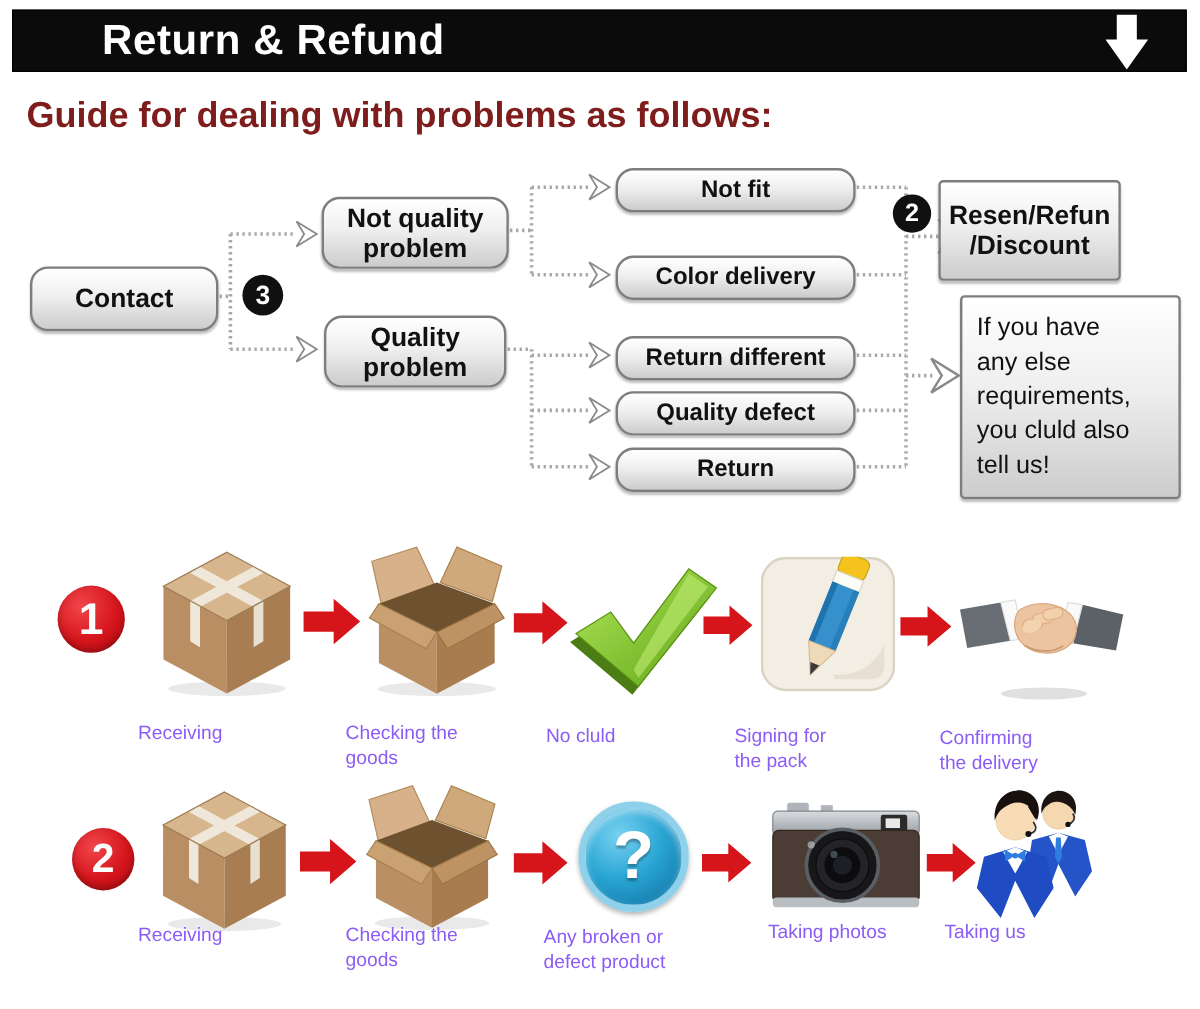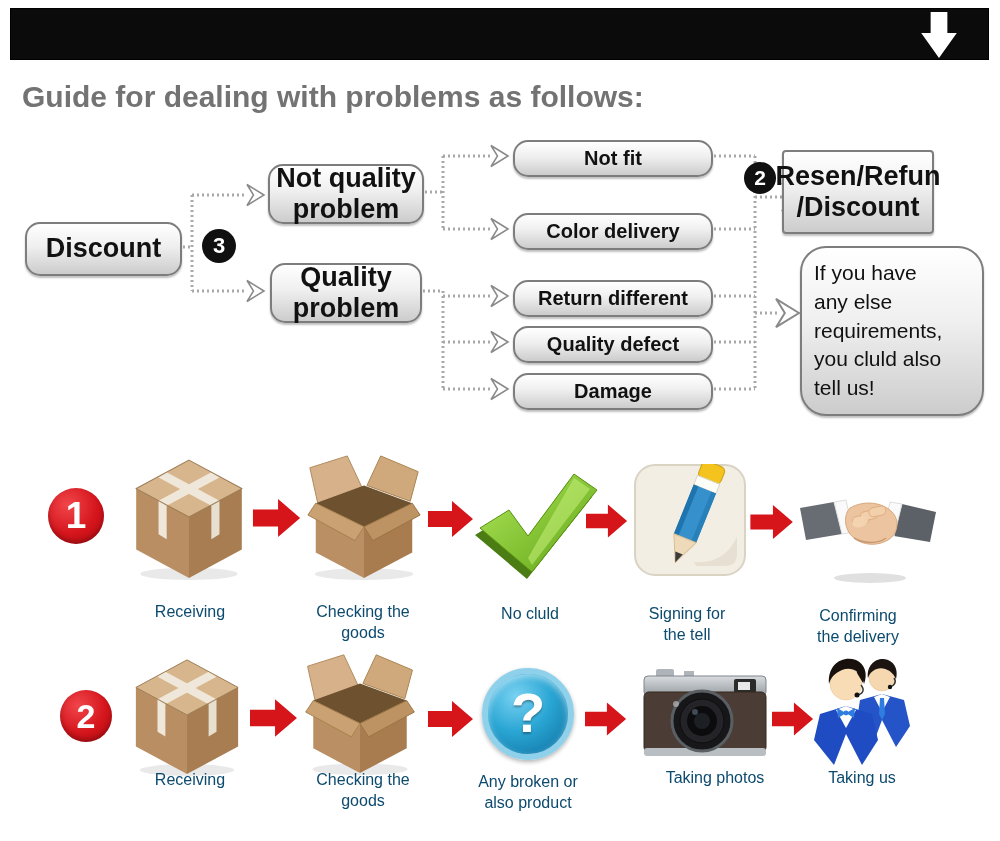--- a/index.html
+++ b/index.html
@@ -11,52 +11,52 @@
   
   .header-bar{
     left:10px;top:8px;width:977px;height:50px;background:#0b0b0b;
     border:1px solid #000;display:flex;align-items:center;
   }
   .header-title{
     position:absolute;left:74px;top:0;height:50px;line-height:50px;
     color:#ffffff;font-size:35px;font-weight:bold;letter-spacing:.5px;
   }
   .page-heading{
-    left:22px;top:80px;font-size:30px;font-weight:bold;color:#737373;
+    left:22px;top:80px;font-size:30px;font-weight:bold;color:#7f1d1d;
   }
   
   .flowbox{
     position:absolute;display:flex;align-items:center;justify-content:center;
     text-align:center;font-weight:bold;color:#111;
     background:linear-gradient(#ffffff 0%,#efefef 45%,#cccccc 100%);
     border:2px solid #7d7d7d;border-radius:15px;
     box-shadow:0 2px 2px rgba(0,0,0,.25);
     white-space:pre-line;line-height:1.15;
   }
   .flowbox.small{font-size:20px;}
-  .flowbox.big{font-size:27px;}
+  .flowbox.big{font-size:22px;}
   .flowbox.note{
     justify-content:flex-start;text-align:left;padding-left:12px;
-    font-weight:normal;font-size:21px;line-height:1.38;border-radius:26px;
+    font-weight:normal;font-size:21px;line-height:1.38;border-radius:4px;
   }
   .nbadge{
     position:absolute;background:#101010;color:#fff;border-radius:50%;
     display:flex;align-items:center;justify-content:center;
     font-weight:bold;
   }
   
   .redbadge{
     position:absolute;border-radius:50%;
     background:radial-gradient(circle at 35% 30%, #f0464b 0%, #d5151c 55%, #b20b10 100%);
     color:#fff;display:flex;align-items:center;justify-content:center;
     font-weight:bold;box-shadow:inset 0 -3px 5px rgba(0,0,0,.25);
   }
   .steplabel{
-    position:absolute;width:150px;text-align:center;font-size:16px;
-    color:#0c4a6e;line-height:1.3;white-space:pre-line;
+    position:absolute;width:150px;text-align:left;font-size:16px;
+    color:#8b5cf6;line-height:1.3;white-space:pre-line;
   }
   .qmark{
     position:absolute;left:482px;top:668px;width:92px;height:92px;border-radius:50%;
     background:radial-gradient(circle at 35% 28%, #79d2f2 0%, #2aa6d4 45%, #0c6d9e 100%);
     border:6px solid #8fd0ea;box-sizing:border-box;
     box-shadow:0 2px 4px rgba(0,0,0,.3), inset 0 3px 6px rgba(255,255,255,.5);
     display:flex;align-items:center;justify-content:center;
   }
   .qmark span{color:#fff;font-size:56px;font-weight:bold;margin-top:-4px;text-shadow:0 2px 2px rgba(0,0,0,.3);}
   svg{display:block;}
@@ -170,20 +170,21 @@
       <circle cx="34" cy="61" r="2.4" fill="#2f7de0"></circle>
     </symbol>
 
     <symbol id="sym-redarrow" viewBox="0 0 46 38">
       <polygon points="0,11 24,11 24,1 45,19 24,37 24,27 0,27" fill="#d6151b"></polygon>
     </symbol>
   </defs>
 </svg>
 
 <div class="abs header-bar">
+  <div class="header-title">Return &amp; Refund</div>
   <svg style="position:absolute;left:910px;top:3px" width="36" height="46" viewBox="0 0 34 44">
     <polygon points="9,0 25,0 25,20 34,20 17,44 0,20 9,20" fill="#ffffff"></polygon>
   </svg>
 </div>
 
 <div class="abs page-heading">Guide for dealing with problems as follows:</div>
 
 <svg class="abs" style="left:0;top:0" width="1000" height="841" viewBox="0 0 1000 841">
   <defs>
     <path id="dart" d="M0,0 L-17,-10.5 L-10.5,0 L-17,10.5 Z" fill="#ffffff" stroke="#8a8a8a" stroke-width="1.5"></path>
@@ -200,30 +201,30 @@
   <use href="#dart" x="264" y="291"></use>
   <use href="#dart" x="508" y="156"></use>
   <use href="#dart" x="508" y="229"></use>
   <use href="#dart" x="508" y="296"></use>
   <use href="#dart" x="508" y="342"></use>
   <use href="#dart" x="508" y="389"></use>
   <use href="#dart" transform="translate(805,197) scale(1.35)"></use>
   <use href="#dart" transform="translate(799,313) scale(1.35)"></use>
 </svg>
 
-<div class="flowbox big" style="left:25px;top:222px;width:153px;height:50px">Discount</div>
+<div class="flowbox big" style="left:25px;top:222px;width:153px;height:50px">Contact</div>
 <div class="flowbox big" style="left:268px;top:164px;width:152px;height:56px">Not quality
 problem</div>
 <div class="flowbox big" style="left:270px;top:263px;width:148px;height:56px">Quality
 problem</div>
 <div class="flowbox small" style="left:513px;top:140px;width:196px;height:33px">Not fit</div>
 <div class="flowbox small" style="left:513px;top:213px;width:196px;height:33px">Color delivery</div>
 <div class="flowbox small" style="left:513px;top:280px;width:196px;height:33px">Return different</div>
 <div class="flowbox small" style="left:513px;top:326px;width:196px;height:33px">Quality defect</div>
-<div class="flowbox small" style="left:513px;top:373px;width:196px;height:33px">Damage</div>
+<div class="flowbox small" style="left:513px;top:373px;width:196px;height:33px">Return</div>
 <div class="flowbox big" style="left:782px;top:150px;width:148px;height:80px;border-radius:4px">Resen/Refun
 /Discount</div>
 <div class="flowbox note" style="left:800px;top:246px;width:168px;height:166px">If you have
 any else
 requirements,
 you cluld also
 tell us!</div>
 
 <div class="nbadge" style="left:202px;top:229px;width:34px;height:34px;font-size:22px">3</div>
 <div class="nbadge" style="left:744px;top:162px;width:32px;height:32px;font-size:21px">2</div>
@@ -256,21 +257,21 @@
   </svg>
 <svg class="abs" style="left:798px;top:478px" width="140" height="106" viewBox="0 0 140 106">
     <use href="#sym-handshake"></use>
   </svg>
 
 <div class="steplabel" style="left:115px;top:602px">Receiving</div>
 <div class="steplabel" style="left:288px;top:602px">Checking the
 goods</div>
 <div class="steplabel" style="left:455px;top:604px">No cluld</div>
 <div class="steplabel" style="left:612px;top:604px">Signing for
-the tell</div>
+the pack</div>
 <div class="steplabel" style="left:783px;top:606px">Confirming
 the delivery</div>
 
 <div class="redbadge" style="left:60px;top:690px;width:52px;height:52px;font-size:34px">2</div>
 
 <svg class="abs" style="left:128px;top:650px" width="118" height="128" viewBox="0 0 120 130">
     <use href="#sym-closedbox"></use>
   </svg>
 <svg class="abs" style="left:250px;top:698px" width="48" height="40" viewBox="0 0 46 38">
     <use href="#sym-redarrow"></use>
@@ -294,15 +295,15 @@
     <use href="#sym-redarrow"></use>
   </svg>
 <svg class="abs" style="left:812px;top:652px" width="104" height="122" viewBox="0 0 104 122">
     <use href="#sym-contact"></use>
   </svg>
 
 <div class="steplabel" style="left:115px;top:770px">Receiving</div>
 <div class="steplabel" style="left:288px;top:770px">Checking the
 goods</div>
 <div class="steplabel" style="left:453px;top:772px">Any broken or
-also product</div>
+defect product</div>
 <div class="steplabel" style="left:640px;top:768px">Taking photos</div>
 <div class="steplabel" style="left:787px;top:768px">Taking us</div>
 
 </body></html>

